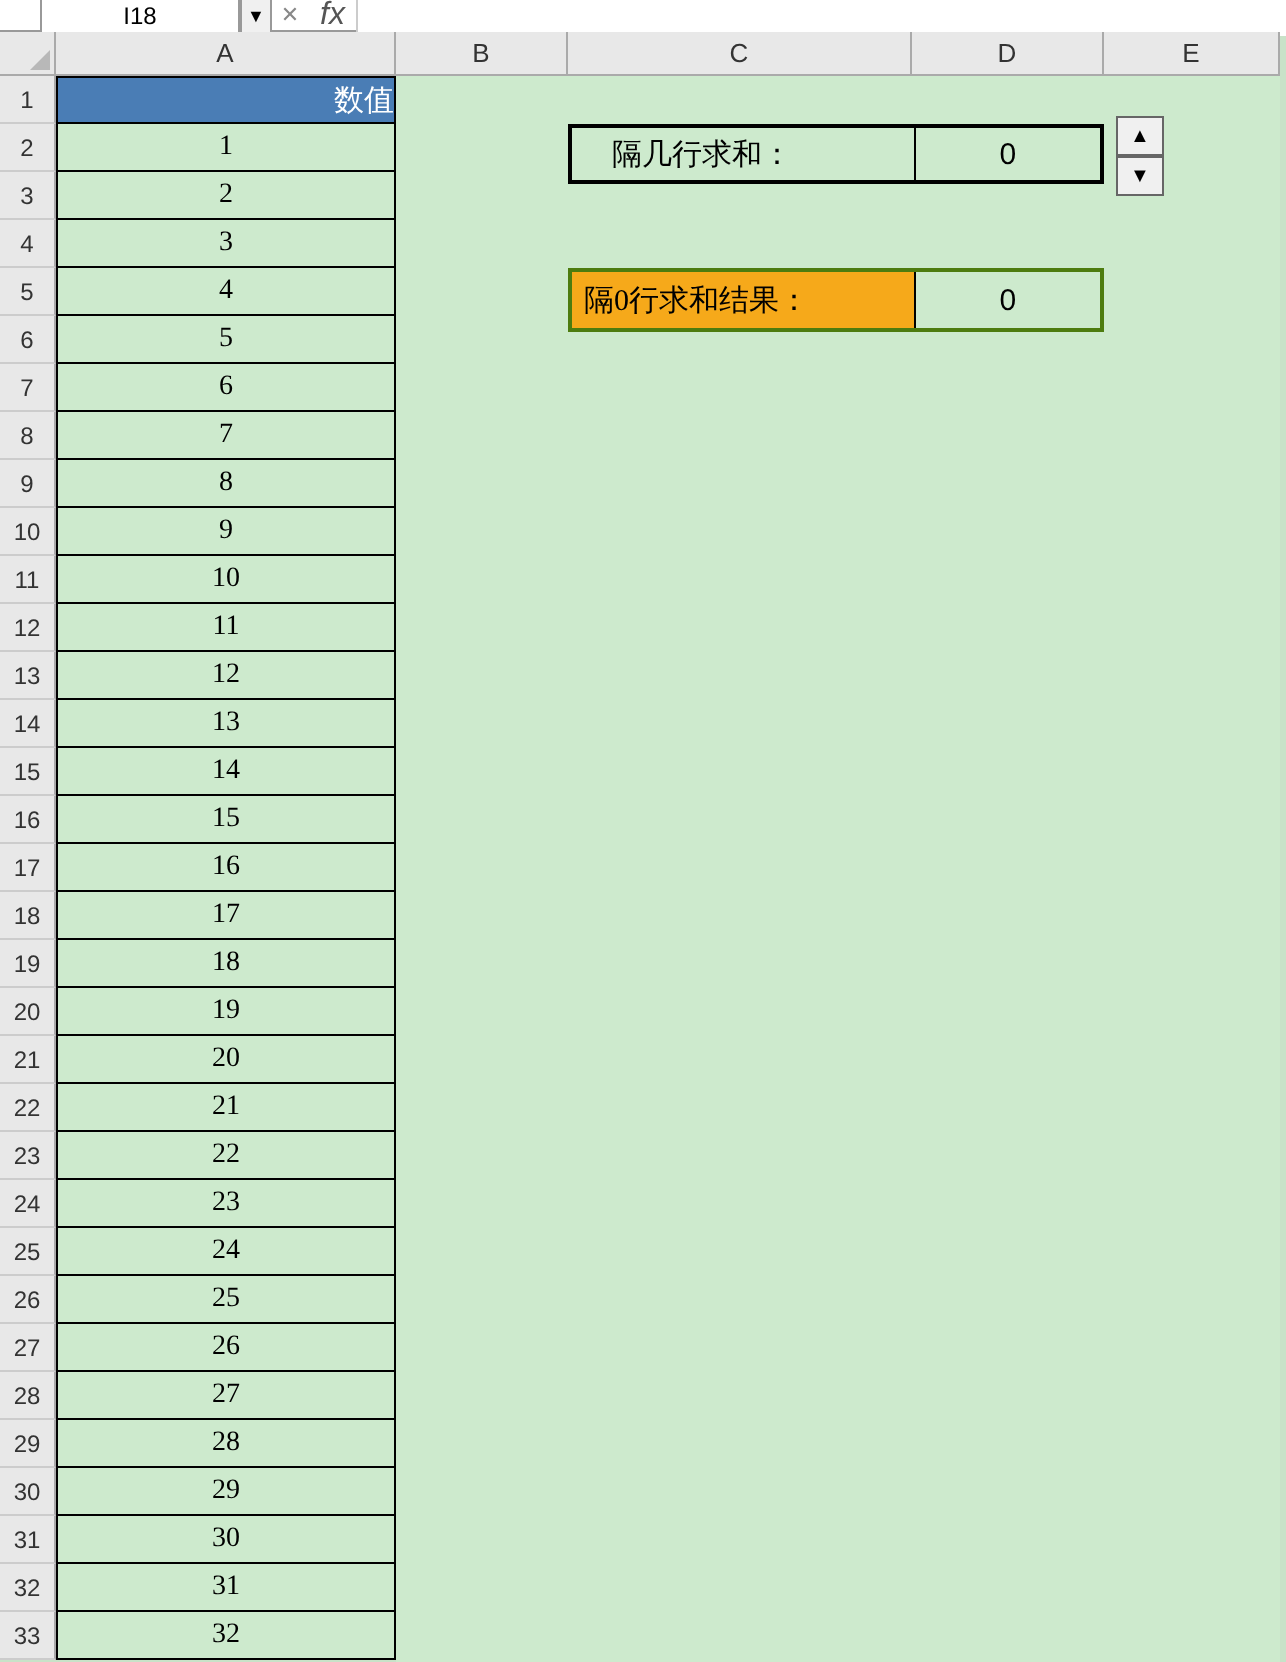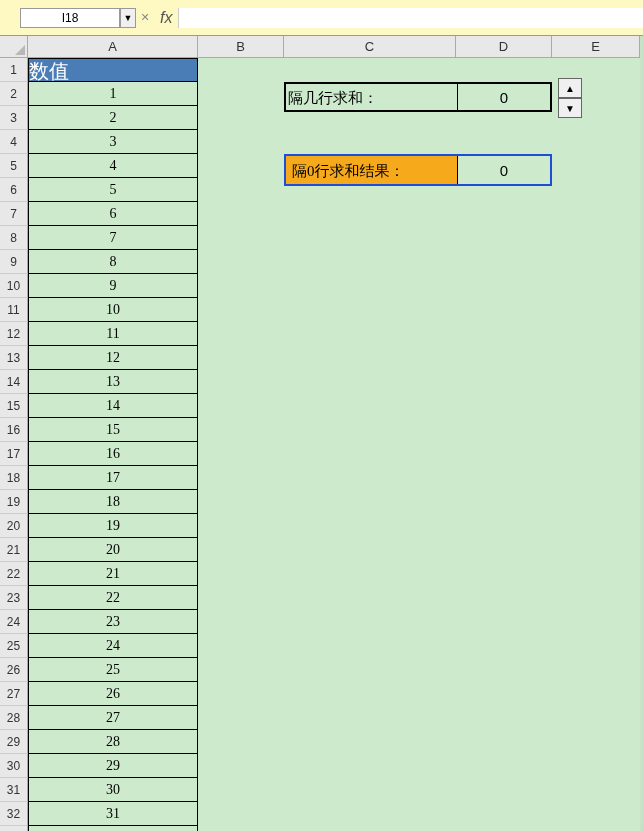--- a/index.html
+++ b/index.html
@@ -7,23 +7,23 @@
       font-family: Arial, sans-serif;
       font-size: 13px;
       background: #c8e2c8;
       width: 643px;
       height: 831px;
       overflow: hidden;
     }
     .formula-bar {
       display: flex;
       align-items: center;
-      background: #fef9c3;
+      background: #ffffff;
       border-bottom: 1px solid #999;
-      height: 36px;
+      height: 16px;
     }
     .name-box {
       width: 100px;
       height: 20px;
       background: white;
       border: 1px solid #999;
       text-align: center;
       font-size: 12px;
       line-height: 18px;
       margin: 2px 0 2px 20px;
@@ -116,23 +116,23 @@
     }
     .col-a-area {
       position: absolute;
       left: 0; top: 0;
       width: 170px;
     }
     .header-cell {
       height: 24px;
       background: #4a7db5;
       color: white;
-      text-align: left;
+      text-align: right;
       line-height: 24px;
-      font-size: 20px;
+      font-size: 15px;
       border: 1px solid #000;
       font-family: 'SimSun', serif;
     }
     .data-cell {
       height: 24px;
       background: #cdeacd;
       text-align: center;
       line-height: 24px;
       border-left: 1px solid #000;
       border-right: 1px solid #000;
@@ -152,21 +152,21 @@
       position: absolute;
       left: 256px;
       top: 24px;
       width: 268px;
       height: 30px;
       display: flex;
       border: 2px solid #000;
     }
     .box1-label {
       width: 172px;
-      padding-left: 2px;
+      padding-left: 20px;
       line-height: 28px;
       font-size: 15px;
       font-family: 'SimSun', serif;
       background: #cdeacd;
     }
     .box1-value {
       width: 94px;
       text-align: center;
       line-height: 28px;
       font-size: 15px;
@@ -190,21 +190,21 @@
       font-size: 10px;
       cursor: pointer;
     }
     .box2 {
       position: absolute;
       left: 256px;
       top: 96px;
       width: 268px;
       height: 32px;
       display: flex;
-      border: 2px solid #1d4ed8;
+      border: 2px solid #4d7c0f;
     }
     .box2-label {
       width: 172px;
       padding-left: 6px;
       line-height: 30px;
       font-size: 15px;
       font-family: 'SimSun', serif;
       background: #f6a91a;
     }
     .box2-value {

